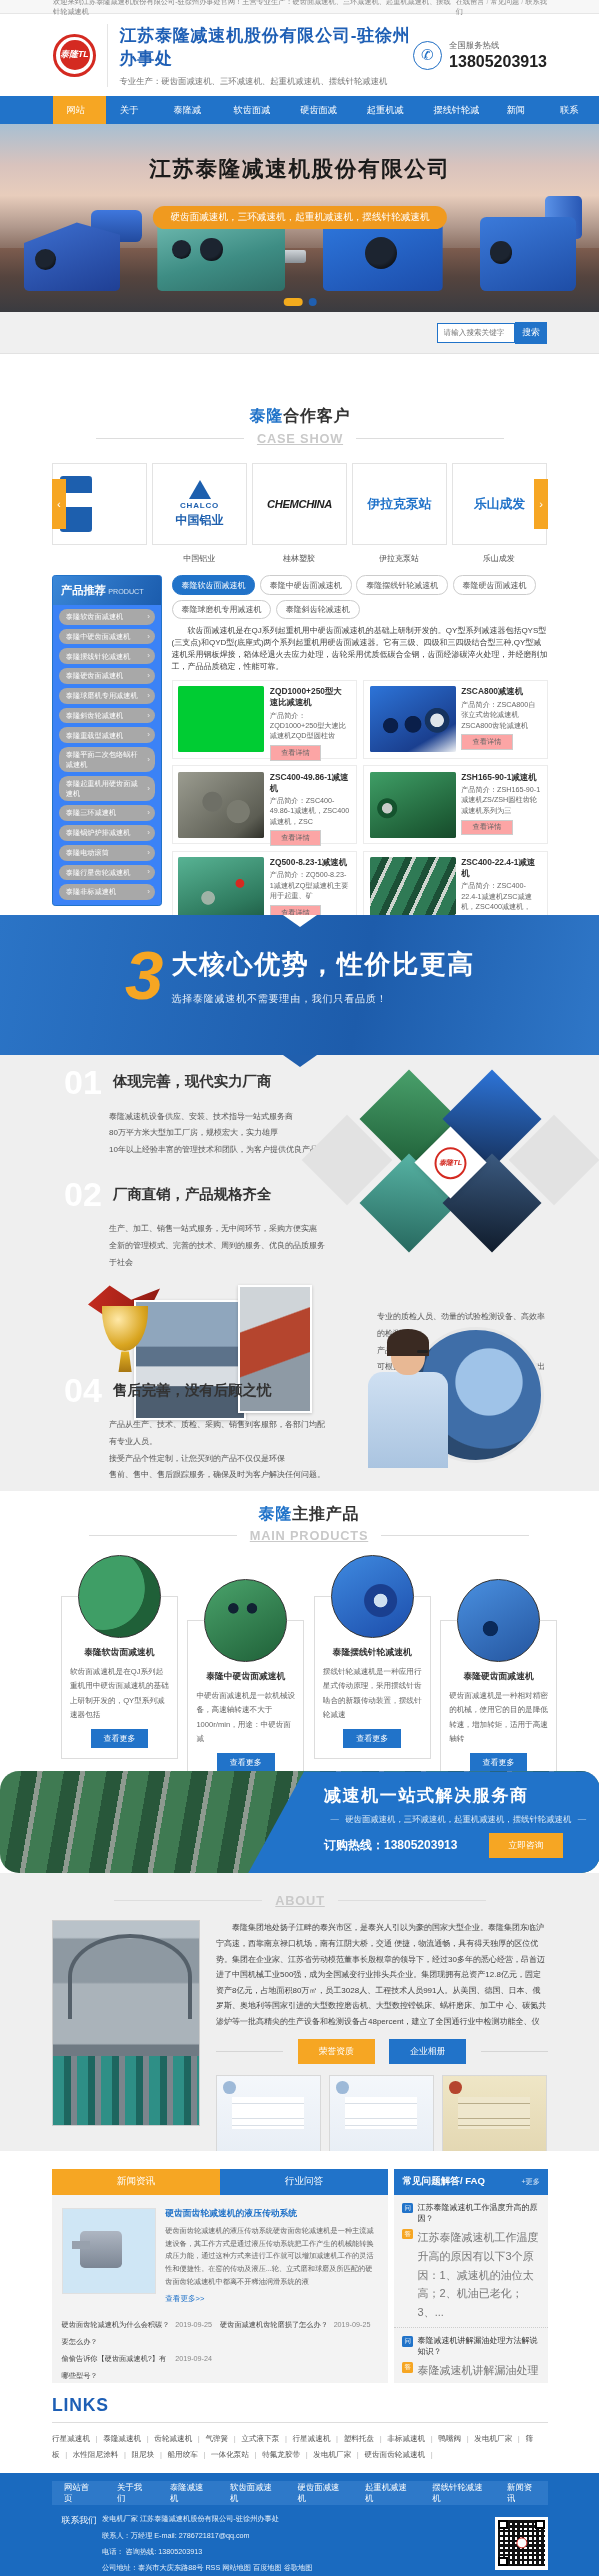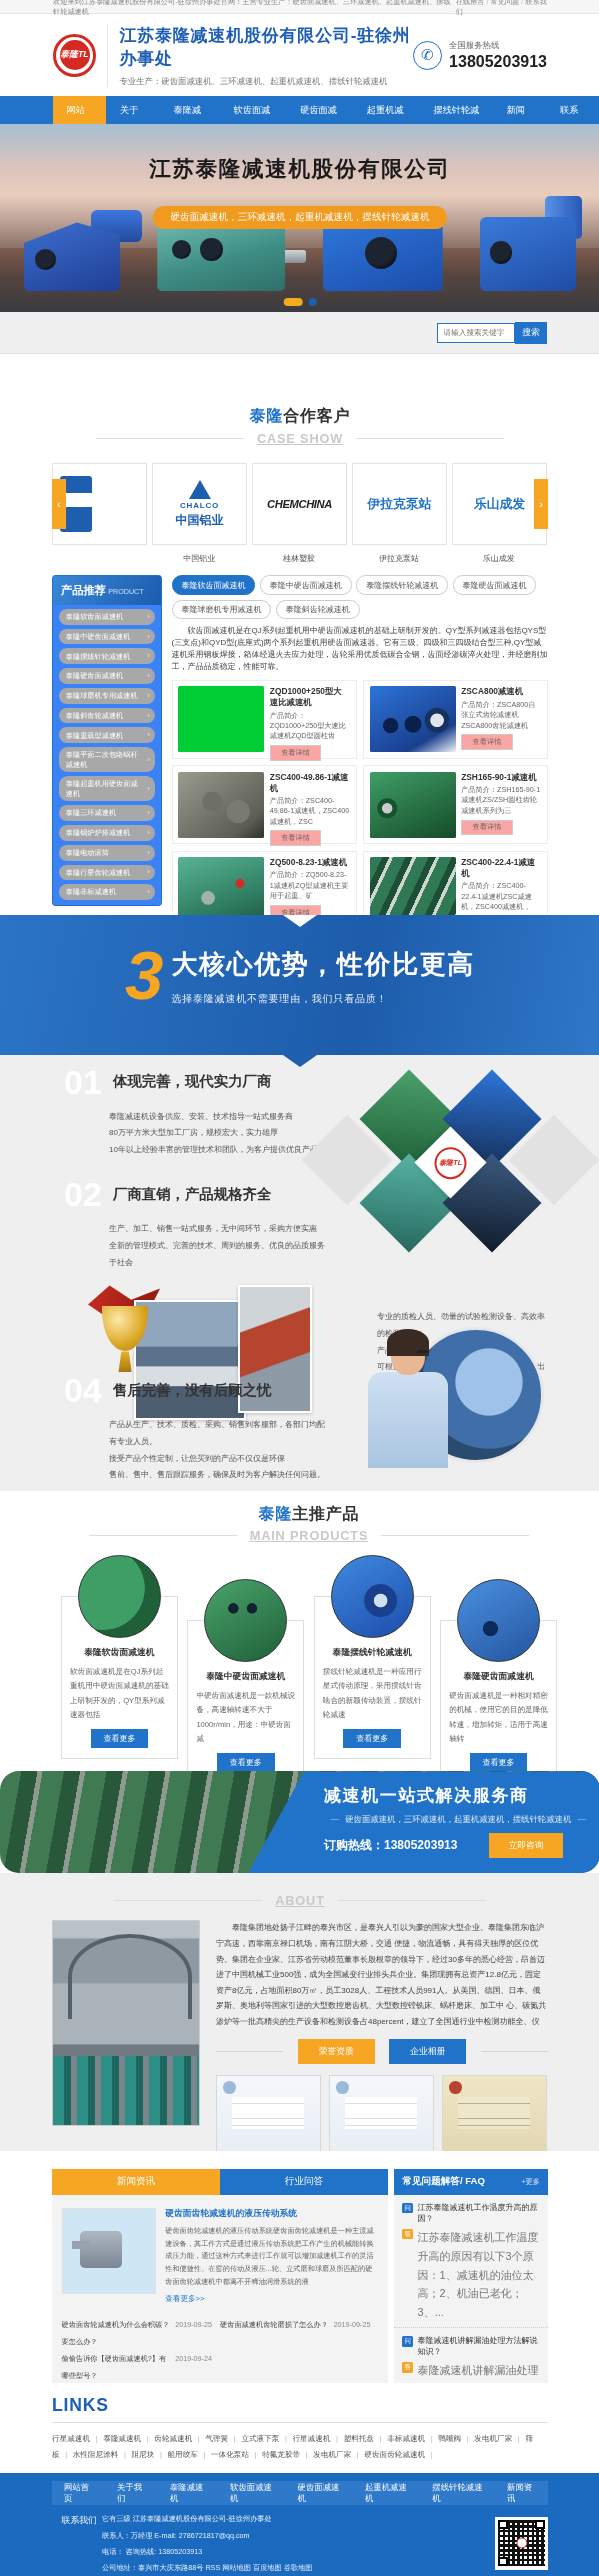--- a/index.html
+++ b/index.html
@@ -683,21 +683,21 @@
     <a>泰隆减速机</a>
     <a>软齿面减速机</a>
     <a>硬齿面减速机</a>
     <a>起重机减速机</a>
     <a>摆线针轮减速机</a>
     <a>新闻资讯</a>
   </div>
   <div class="footer-body">
     <div class="f-contact-title">联系我们</div>
     <div class="f-lines">
-      <div>它有三级  江苏泰隆减速机股份有限公司-驻徐州办事处</div>
+      <div>发电机厂家  江苏泰隆减速机股份有限公司-驻徐州办事处</div>
       <div>联系人：万经理  E-mail: 2786721817@qq.com</div>
       <div>电话： 咨询热线: 13805203913</div>
       <div>公司地址：泰兴市大庆东路88号  RSS 网站地图 百度地图 谷歌地图</div>
       <div class="f-support">技术支持：精创网络</div>
     </div>
     <div class="qr">
       <div class="qr-inner">
         <div class="qr-corner qc-tl"></div>
         <div class="qr-corner qc-tr"></div>
         <div class="qr-corner qc-bl"></div>

